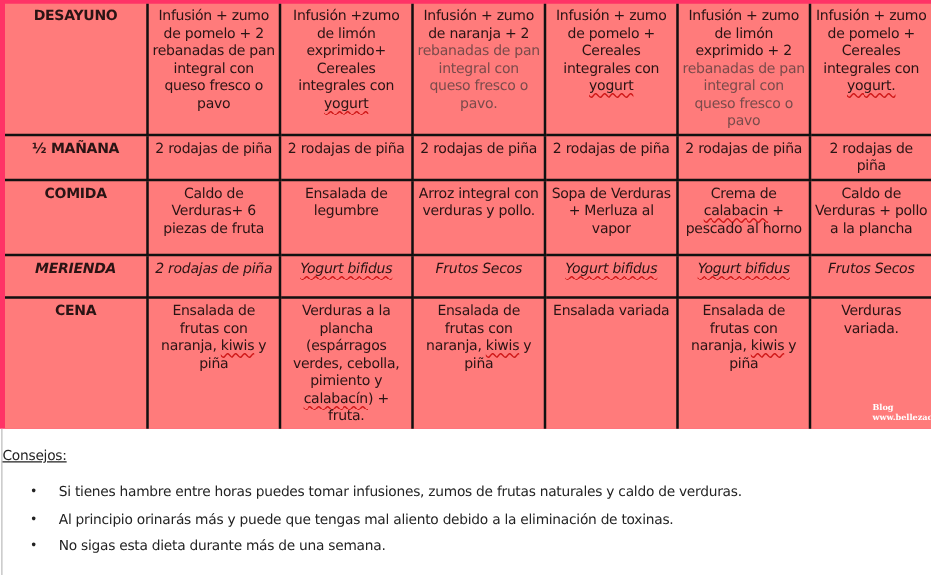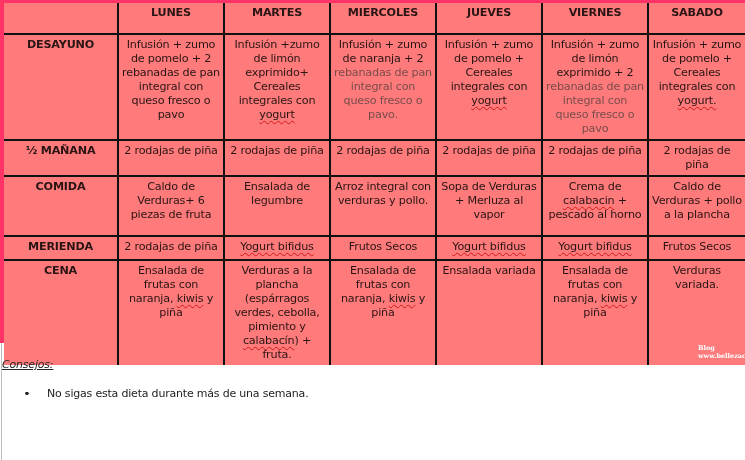--- a/index.html
+++ b/index.html
@@ -35,64 +35,55 @@
   th.day { font-weight: bold; font-size: 11.5px; vertical-align: middle; color: #111; }
   td.meal { font-weight: bold; color: #111; font-size: 11.5px; }
   td.grey { color: #7a4b4b; }
   .sq { text-decoration: underline wavy #d01818; text-decoration-thickness: 1px; text-underline-offset: 2px; }
   .mix-grey { color: #7a4b4b; }
 
   .row-head { height: 31px; }
   .row-des { height: 87px; }
   .row-med { height: 30px; }
   .row-com { height: 60px; }
-  .row-mer { height: 24px; }
+  .row-mer { height: 34px; font-style: italic; }
   .row-cena { height: 91px; }
 
   td.cena-last { position: relative; }
   .watermark {
     position: absolute; left: 1px; bottom: 5px;
     font-family: "DejaVu Serif", serif; font-weight: bold;
     font-size: 6.5px; line-height: 8px; color: #fff; text-align: left;
     letter-spacing: 0;
     margin-left: 48px;
   }
 
   .left-rule { position: absolute; left: 1px; top: 343px; width: 1px; height: 117px; background: #bdbdbd; }
 
   .tips { position: absolute; left: 2px; top: 358px; width: 740px; font-family: "DejaVu Sans", sans-serif; }
-  .tips-title { font-size: 11px; color: #222; text-decoration: underline; letter-spacing: -0.2px; font-style: italic; }
+  .tips-title { font-size: 11px; color: #222; text-decoration: underline; letter-spacing: -0.2px; }
   .tips ul { list-style: none; margin-top: 12px; }
   .tips li { position: relative; padding-left: 45px; font-size: 11px; color: #222; line-height: 21.5px; letter-spacing: -0.2px; }
   .tips li .bullet { position: absolute; left: 22px; top: 0; font-size: 10px; }
 </style>
 </head>
 <body>
 
 <div class="table-wrap">
   <table class="diet">
     <colgroup>
       <col style="width:114px">
         <col style="width:106px">
         <col style="width:106px">
         <col style="width:106px">
         <col style="width:106px">
         <col style="width:106px">
         <col style="width:97px">
     </colgroup>
     <tbody>
-        <tr class="row-head">
-      <th class="day"></th>
-      <th class="day">LUNES</th>
-      <th class="day">MARTES</th>
-      <th class="day">MIERCOLES</th>
-      <th class="day">JUEVES</th>
-      <th class="day">VIERNES</th>
-      <th class="day">SABADO</th>
-    </tr>
 
     <tr class="row-des">
       <td class="meal">DESAYUNO</td>
       <td class="grey">Infusión + zumo de pomelo + 2 rebanadas de pan integral con queso fresco o pavo</td>
       <td><span>Infusión +zumo de limón exprimido+ Cereales integrales con </span><span class="sq">yogurt</span></td>
       <td><span>Infusión + zumo de naranja + 2 </span><span class="mix-grey">rebanadas de pan integral con queso fresco o pavo.</span></td>
       <td><span>Infusión + zumo de pomelo + Cereales integrales con </span><span class="sq">yogurt</span></td>
       <td><span>Infusión + zumo de limón exprimido + 2 </span><span class="mix-grey">rebanadas de pan integral con queso fresco o pavo</span></td>
       <td><span>Infusión + zumo de pomelo + Cereales integrales con </span><span class="sq">yogurt.</span></td>
     </tr>
@@ -144,17 +135,17 @@
     </tr>
   </tbody>
     </table>
 </div>
 
 <div class="left-rule"></div>
 
 <div class="tips">
   <div class="tips-title">Consejos:</div>
   <ul>
-    <li><span class="bullet">•</span></li>
-    <li><span class="bullet">•</span></li>
+    <li><span class="bullet">•</span><span>Si tienes hambre entre horas puedes tomar infusiones, zumos de frutas naturales y caldo de verduras.</span></li>
+    <li><span class="bullet">•</span><span>Al principio orinarás más y puede que tengas mal aliento debido a la eliminación de toxinas.</span></li>
     <li><span class="bullet">•</span><span>No sigas esta dieta durante más de una semana.</span></li>
   </ul>
 </div>
 
 </body></html>

